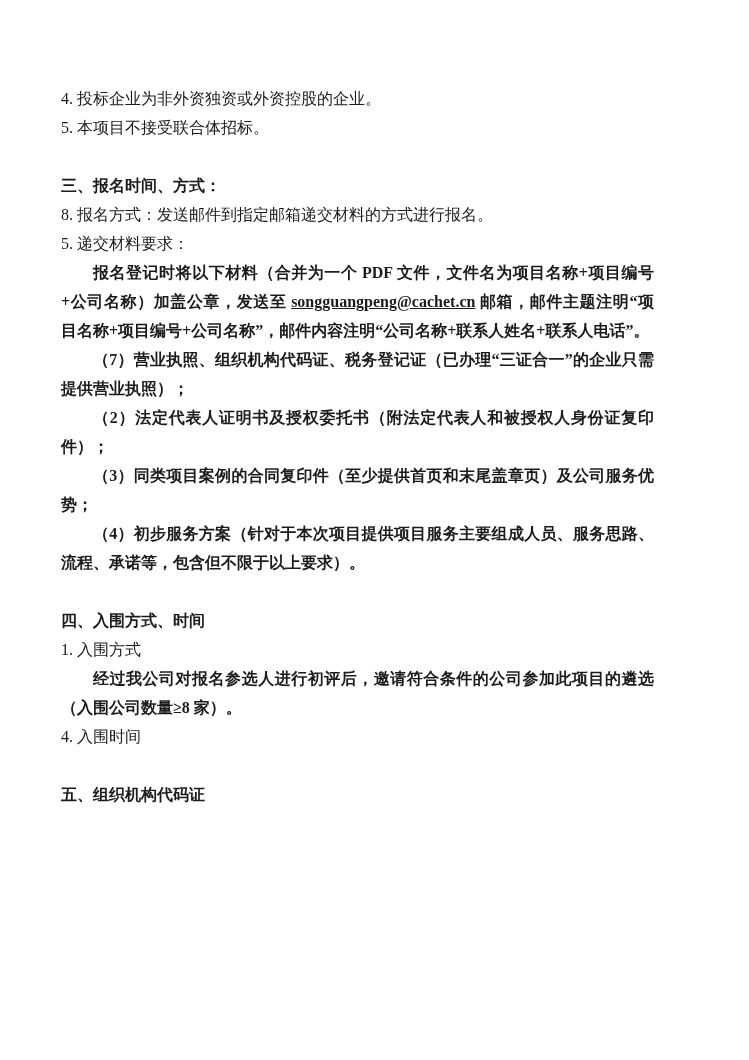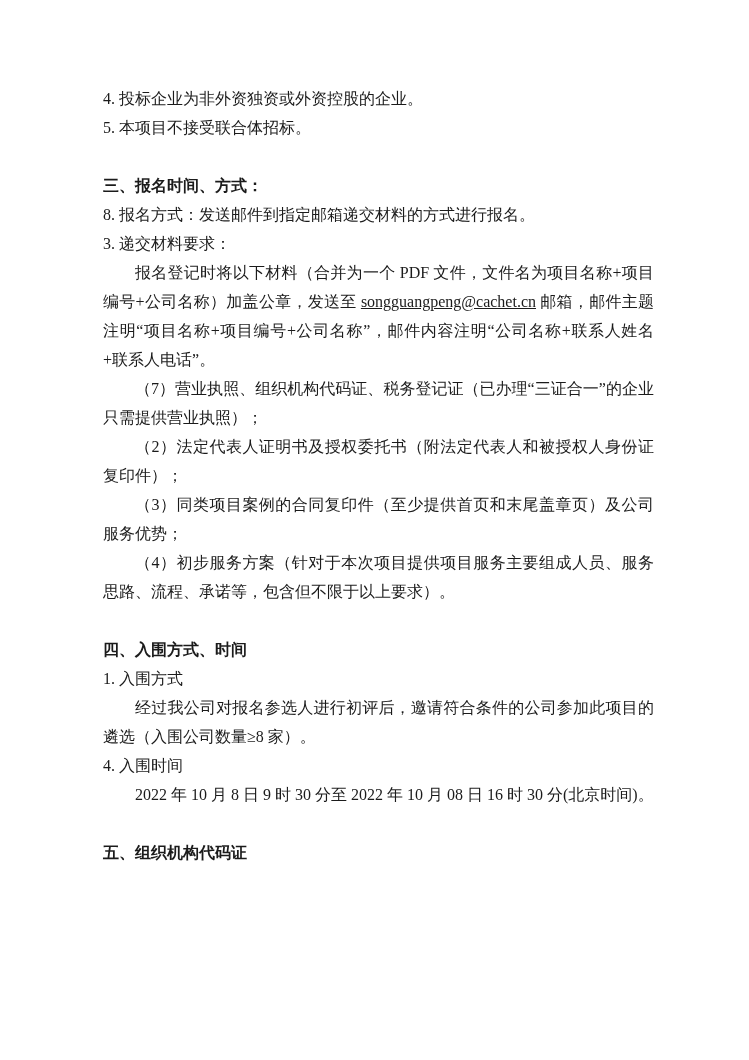--- a/index.html
+++ b/index.html
@@ -11,32 +11,33 @@
     width: 749px;
     height: 1060px;
     font-family: "Liberation Serif", "DejaVu Serif", serif;
     color: #1b1b1b;
     overflow: hidden;
   }
   .page {
     box-sizing: border-box;
     width: 749px;
     height: 1060px;
-    padding: 84px 95px 0 103px;
+    padding: 84px 95px 0 61px;
     background: #ffffff;
   }
   .para {
     margin: 0;
     font-size: 16px;
     line-height: 29px;
     text-align: justify;
     word-break: break-all;
   }
   .indent {
     text-indent: 2em;
+    font-weight: bold;
   }
   .heading {
     margin-top: 29px;
     font-weight: bold;
     font-family: Liberation Serif, serif;
   }
   .email {
     text-decoration: underline;
     color: inherit;
     cursor: pointer;
@@ -49,37 +50,36 @@
 
   <p class="para">4. 投标企业为非外资独资或外资控股的企业。</p>
 
   <p class="para">5. 本项目不接受联合体招标。</p>
 
   <p class="para heading">三、报名时间、方式：</p>
 
 
   <p class="para">8. 报名方式：发送邮件到指定邮箱递交材料的方式进行报名。</p>
 
-  <p class="para">3. 递交材料要求：</p>
+  <p class="para">5. 递交材料要求：</p>
 
   <p class="para indent"><span>报名登记时将以下材料（合并为一个 PDF 文件，文件名为项目名称+项目编号+公司名称）加盖公章，发送至 </span><a class="email" href="#">songguangpeng@cachet.cn</a><span> 邮箱，邮件主题注明“项目名称+项目编号+公司名称”，邮件内容注明“公司名称+联系人姓名+联系人电话”。</span></p>
 
   <p class="para indent">（7）营业执照、组织机构代码证、税务登记证（已办理“三证合一”的企业只需提供营业执照）；</p>
 
   <p class="para indent">（2）法定代表人证明书及授权委托书（附法定代表人和被授权人身份证复印件）；</p>
 
   <p class="para indent">（3）同类项目案例的合同复印件（至少提供首页和末尾盖章页）及公司服务优势；</p>
 
   <p class="para indent">（4）初步服务方案（针对于本次项目提供项目服务主要组成人员、服务思路、流程、承诺等，包含但不限于以上要求）。</p>
 
   <p class="para heading">四、入围方式、时间</p>
 
   <p class="para">1. 入围方式</p>
 
   <p class="para indent">经过我公司对报名参选人进行初评后，邀请符合条件的公司参加此项目的遴选（入围公司数量≥8 家）。</p>
 
   <p class="para">4. 入围时间</p>
 
-  <p class="para indent">2022 年 10 月 8 日 9 时 30 分至 2022 年 10 月 08 日 16 时 30 分(北京时间)。</p>
 
   <p class="para heading">五、组织机构代码证</p>
 
 </div>
 
 </body></html>

